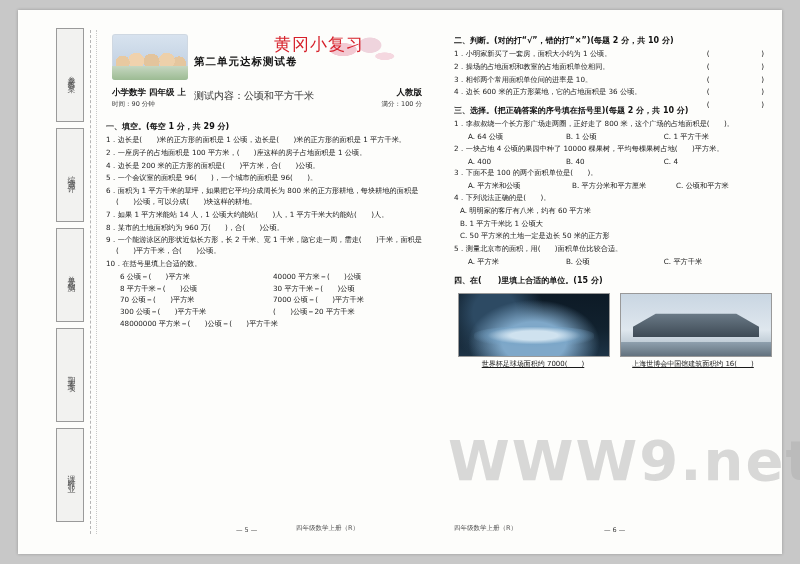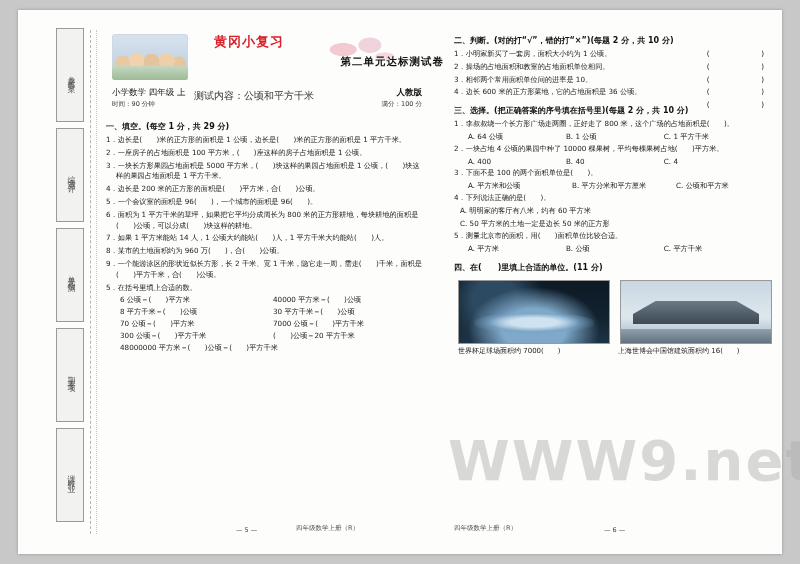--- a/index.html
+++ b/index.html
@@ -53,34 +53,34 @@
       radial-gradient(circle at 72% 58%, #edd0aa 0 8px, transparent 8px),
       radial-gradient(circle at 88% 64%, #e5c69e 0 7px, transparent 7px),
       linear-gradient(#d8e3ef,#b9cadd);
     box-shadow:inset 0 0 0 1px #cfd8e2;
   }
   .kids:after{
     content:"";position:absolute;left:0;bottom:0;width:100%;height:14px;
     background:linear-gradient(#c6d7c1,#9cbb93);border-radius:0 0 3px 3px;
   }
   .title-main{
-    position:absolute;left:108px;top:4px;width:210px;text-align:left;
-    font-size:13px;font-weight:bold;color:#d6202a;
+    position:absolute;left:108px;top:4px;width:210px;text-align:center;
+    font-size:17px;font-weight:normal;color:#d6202a;
     font-family:"DejaVu Sans","Liberation Sans",sans-serif;
     letter-spacing:1px;
   }
   .title-sub{
-    position:absolute;left:88px;top:26px;width:250px;text-align:right;
+    position:absolute;left:88px;top:26px;width:250px;text-align:left;
     font-size:10.5px;font-weight:bold;color:#111;letter-spacing:1px;
   }
   .title-sub2{
     position:absolute;left:88px;top:60px;width:250px;text-align:left;
     font-size:10px;color:#333;
   }
-  .meta-left{position:absolute;left:6px;top:58px;font-size:8.5px;font-weight:normal;color:#111;}
+  .meta-left{position:absolute;left:6px;top:58px;font-size:8.5px;font-weight:bold;color:#111;}
   .meta-right{position:absolute;right:4px;top:58px;font-size:8.5px;font-weight:bold;color:#111;}
   .meta-time{position:absolute;left:6px;top:72px;font-size:6.5px;color:#333;}
   .meta-score{position:absolute;right:4px;top:72px;font-size:6.5px;color:#333;}
   .balloons{
     position:absolute;right:28px;top:4px;width:74px;height:44px;
     background:
       radial-gradient(ellipse at 26% 40%, #f3c9d2 0 13px, transparent 14px),
       radial-gradient(ellipse at 62% 30%, #efd4dd 0 11px, transparent 12px),
       radial-gradient(ellipse at 82% 55%, #f5d8e0 0 9px, transparent 10px);
   }
@@ -127,21 +127,21 @@
   .ph2:after{
     content:"";position:absolute;left:8%;top:28%;width:84%;height:42%;
     background:linear-gradient(180deg,#6f7f8c,#3e4a55);
     clip-path:polygon(0% 60%,18% 10%,82% 10%,100% 60%,100% 100%,0% 100%);
   }
   .ph2:before{
     content:"";position:absolute;left:0;bottom:0;width:100%;height:22%;
     background:linear-gradient(#8fa0ae,#63727e);
   }
   .cap{display:flex;gap:10px;padding-left:4px;margin-top:3px;font-size:7px;}
-  .cap>div{width:150px;text-align:left;line-height:1.35;}
+  .cap>div{width:150px;text-align:center;line-height:1.35;text-decoration:underline;}
 
   
   .wm{
     position:absolute;left:430px;top:418px;
     font-size:56px;font-weight:bold;color:rgba(170,170,170,.45);
     letter-spacing:2px;font-family:"DejaVu Sans","Liberation Sans",sans-serif;
     pointer-events:none;
   }
   .footL{position:absolute;left:190px;bottom:6px;font-size:6.5px;color:#555;}
   .footR{position:absolute;left:540px;bottom:6px;font-size:6.5px;color:#555;}
@@ -174,28 +174,27 @@
         <div class="meta-left">小学数学  四年级 上</div>
         <div class="meta-right">人教版</div>
         <div class="meta-time">时间：90 分钟</div>
         <div class="meta-score">满分：100 分</div>
       </div>
 
 
       <div class="sec-title">一、填空。(每空 1 分，共 29 分)</div>
       <div class="q">1．边长是(　　)米的正方形的面积是 1 公顷，边长是(　　)米的正方形的面积是 1 平方千米。</div>
       <div class="q">2．一座房子的占地面积是 100 平方米，(　　)座这样的房子占地面积是 1 公顷。</div>
-      <div class="q">3．一块长方形果园占地面积是 5000 平方米，(　　)块这样的果园占地面积是 1 公顷，(　　)块这样的果园占地面积是 1 平方千米。</div>
       <div class="q">4．边长是 200 米的正方形的面积是(　　)平方米，合(　　)公顷。</div>
       <div class="q">5．一个会议室的面积是 96(　　)，一个城市的面积是 96(　　)。</div>
       <div class="q">6．面积为 1 平方千米的草坪，如果把它平均分成周长为 800 米的正方形耕地，每块耕地的面积是(　　)公顷，可以分成(　　)块这样的耕地。</div>
       <div class="q">7．如果 1 平方米能站 14 人，1 公顷大约能站(　　)人，1 平方千米大约能站(　　)人。</div>
       <div class="q">8．某市的土地面积约为 960 万(　　)，合(　　)公顷。</div>
       <div class="q">9．一个能游泳区的形状近似长方形，长 2 千米、宽 1 千米，隐它走一周，需走(　　)千米，面积是(　　)平方千米，合(　　)公顷。</div>
-      <div class="q">5．在括号里填上合适的数。</div>
+      <div class="q">10．在括号里填上合适的数。</div>
 
       <div class="rowgrid">
         <div>6 公顷＝(　　)平方米</div>
         <div>40000 平方米＝(　　)公顷</div>
       </div>
       <div class="rowgrid">
         <div>8 平方千米＝(　　)公顷</div>
         <div>30 平方千米＝(　　)公顷</div>
       </div>
       <div class="rowgrid">
@@ -255,30 +254,31 @@
 
       <div class="q">3．下面不是 100 的两个面积单位是(　　)。</div>
       <div class="rowgrid">
         <div style="width:34%">A. 平方米和公顷</div>
         <div style="width:34%">B. 平方分米和平方厘米</div>
         <div style="width:32%">C. 公顷和平方米</div>
       </div>
 
       <div class="q">4．下列说法正确的是(　　)。</div>
       <div class="q sub">A. 明明家的客厅有八米，约有 60 平方米</div>
+      <div class="q sub">B. 1 平方千米比 1 公顷大</div>
       <div class="q sub">C. 50 平方米的土地一定是边长 50 米的正方形</div>
 
       <div class="q">5．测量北京市的面积，用(　　)面积单位比较合适。</div>
       <div class="rowgrid">
         <div style="width:32%">A. 平方米</div>
         <div style="width:32%">B. 公顷</div>
         <div style="width:36%">C. 平方千米</div>
       </div>
 
-      <div class="sec-title">四、在(　　)里填上合适的单位。(11 分)</div>
+      <div class="sec-title">四、在(　　)里填上合适的单位。(15 分)</div>
 
       <div class="photos">
         <div class="photo ph1"></div>
         <div class="photo ph2"></div>
       </div>
       <div class="cap">
         <div>世界杯足球场面积约 7000(　　)</div>
         <div>上海世博会中国馆建筑面积约 16(　　)</div>
       </div>
 

